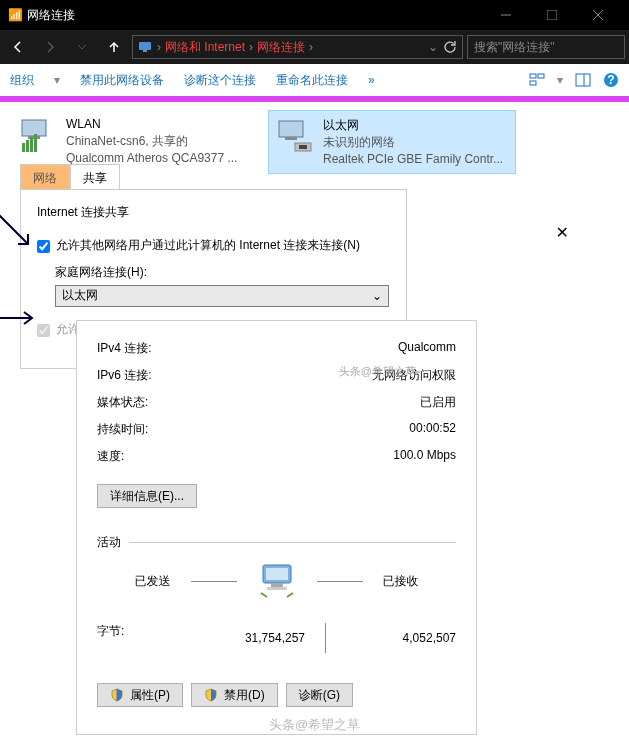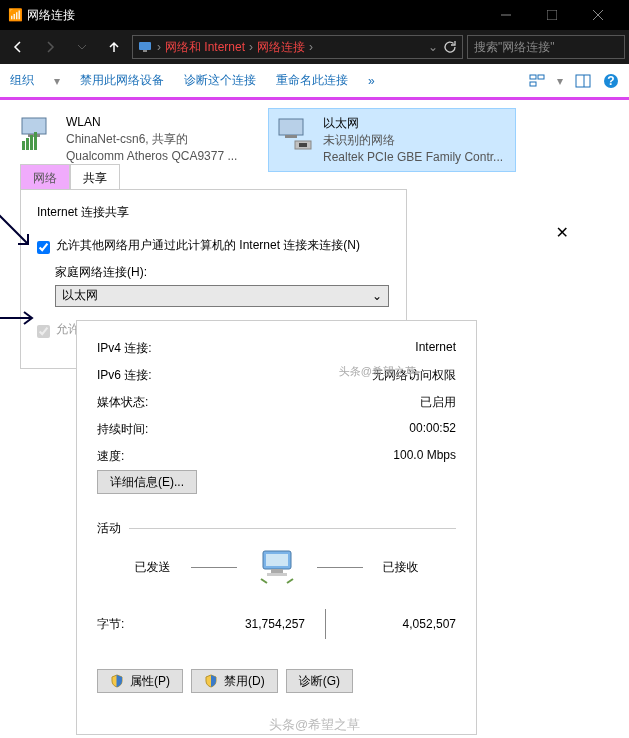--- a/index.html
+++ b/index.html
@@ -10,47 +10,47 @@
 .winbtn{width:46px;display:flex;align-items:center;justify-content:center;color:#888}
 .winbtn svg{width:10px;height:10px}
 .navbar{height:34px;background:#1a1a1a;display:flex;align-items:center;color:#fff;padding:0 4px;gap:4px}
 .navbtn{width:28px;height:26px;display:flex;align-items:center;justify-content:center;color:#ccc}
 .navbtn.disabled{color:#555}
 .addrbar{flex:1;height:24px;background:#1a1a1a;border:1px solid #555;display:flex;align-items:center;gap:4px;padding:0 4px}
 .icon16{width:16px;height:16px}
 .crumb{color:#ef4444;white-space:nowrap}
 .sep{color:#888}
 .searchbox{width:158px;height:24px;background:#1a1a1a;border:1px solid #555;display:flex;align-items:center;padding:0 6px;color:#888}
-.cmdbar{height:36px;border-bottom:3px solid #d946ef;display:flex;align-items:center;padding:16px 10px;gap:20px;color:#15c}
+.cmdbar{height:36px;border-bottom:6px solid #d946ef;display:flex;align-items:center;padding:16px 10px;gap:20px;color:#15c}
 .cmdbar .cmd{color:#1a6fb8;cursor:pointer}
 .cmdbar .right{margin-left:auto;display:flex;gap:12px;align-items:center}
 .content{padding:8px 12px;display:flex;gap:8px}
 .adapter{display:flex;gap:8px;padding:6px;width:248px}
 .adapter.selected{background:#cce8ff;border:1px solid #99d1ff}
 .adapter .txt{line-height:1.4;color:#555}
 .adapter .txt .name{color:#000}
 .neticon{width:40px;height:40px;flex-shrink:0}
 .tabs{position:absolute;left:20px;top:164px;display:flex}
-.tab{padding:5px 12px;border:1px solid #ccc;background:#f0abfc;color:#555}
+.tab{padding:5px 12px;border:1px solid #ccc;background:#fdba74;color:#555}
 .tab.active{background:#fff;border-bottom-color:#fff;color:#000}
 .tabbody{position:absolute;left:20px;top:189px;width:387px;height:180px;background:#fff;border:1px solid #ccc;padding:14px 16px}
 .closebtn{position:absolute;right:60px;top:223px;font-size:16px;cursor:pointer}
 .group{margin-top:8px}
-.group label{display:flex;align-items:flex-end;gap:6px;line-height:1.4}
+.group label{display:flex;align-items:center;gap:6px;line-height:1.4}
 .group input[type=checkbox]{margin-top:2px}
 .indent{margin-left:18px;margin-top:10px}
 .select{width:334px;height:22px;border:1px solid #7a7a7a;background:#e8e8e8;padding:0 6px;display:flex;align-items:center;justify-content:space-between;margin-top:4px}
 .disabled-text{color:#999}
 .arrow{position:absolute;stroke:#003;stroke-width:2;fill:none}
 .statuspanel{position:absolute;left:76px;top:320px;width:401px;height:415px;border:1px solid #ccc;padding:14px 20px;background:#fff}
 .statuspanel .sectrow{display:flex;justify-content:space-between;padding:5px 0}
 .statuspanel .wm{position:absolute;right:60px;top:43px;color:#aaa;font-size:11px}
 .btn{display:inline-flex;align-items:center;gap:6px;height:24px;border:1px solid #adadad;background:#e1e1e1;padding:0 12px;cursor:pointer}
 .activity{margin-top:26px}
-.actrow{display:flex;align-items:center;justify-content:space-between;margin-top:12px}
+.actrow{display:flex;align-items:flex-start;justify-content:space-between;margin-top:12px}
 .actcenter{display:flex;align-items:center;gap:20px}
 .line{height:1px;background:#888;width:46px}
 .divider{width:1px;height:30px;background:#888;margin:0 20px}
 .btnrow{display:flex;gap:8px;margin-top:30px}
 .shield{width:14px;height:14px}
 .water{position:absolute;bottom:4px;left:0;right:0;text-align:center;color:#bbb;font-size:13px}
 </style>
 </head>
 <body>
 
@@ -207,39 +207,39 @@
     <path d="M2 2 L32 32 M22 32h10v-10"></path>
   </svg>
 <svg class="arrow" style="left:-4px;top:310px" width="40" height="16">
     <path d="M2 8 h34 M28 2l8 6-8 6"></path>
   </svg>
 
 <div class="statuspanel">
   <div class="wm">头条@希望之草</div>
   <div class="sectrow">
       <span>IPv4 连接:</span>
-      <span>Internet</span>
+      <span>Qualcomm</span>
     </div>
   <div class="sectrow">
       <span>IPv6 连接:</span>
       <span>无网络访问权限</span>
     </div>
   <div class="sectrow">
       <span>媒体状态:</span>
       <span>已启用</span>
     </div>
   <div class="sectrow">
       <span>持续时间:</span>
       <span>00:00:52</span>
     </div>
   <div class="sectrow">
       <span>速度:</span>
       <span>100.0 Mbps</span>
     </div>
-  <div style="">
+  <div style="margin-top:14px">
     <button class="btn">
         <span>详细信息(E)...</span>
       </button>
   </div>
 
   <div class="activity">
     <div style="display:flex;align-items:center;gap:8px">
       <span>活动</span>
       <div style="flex:1;height:1px;background:#ccc"></div>
     </div>

